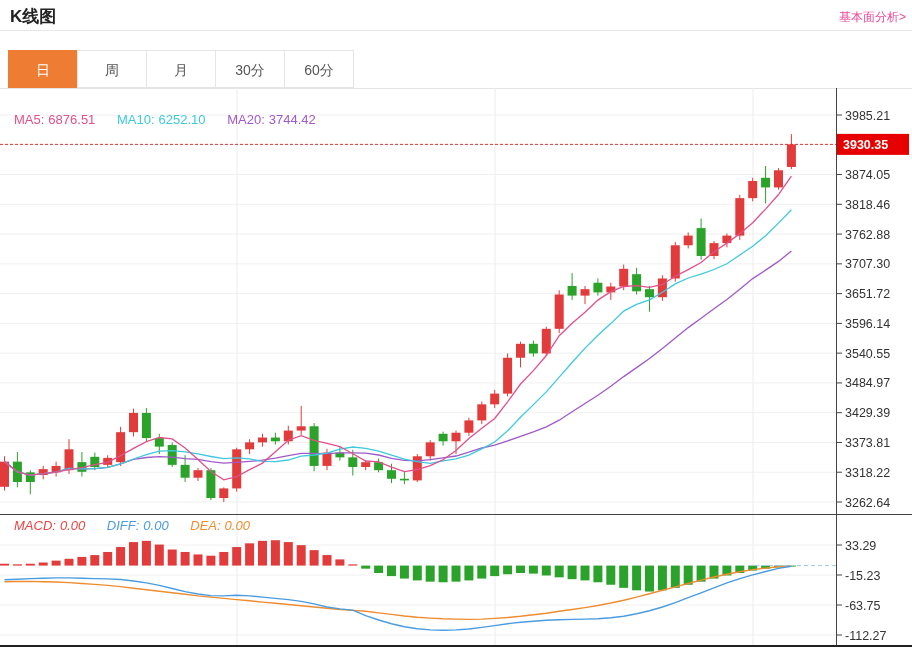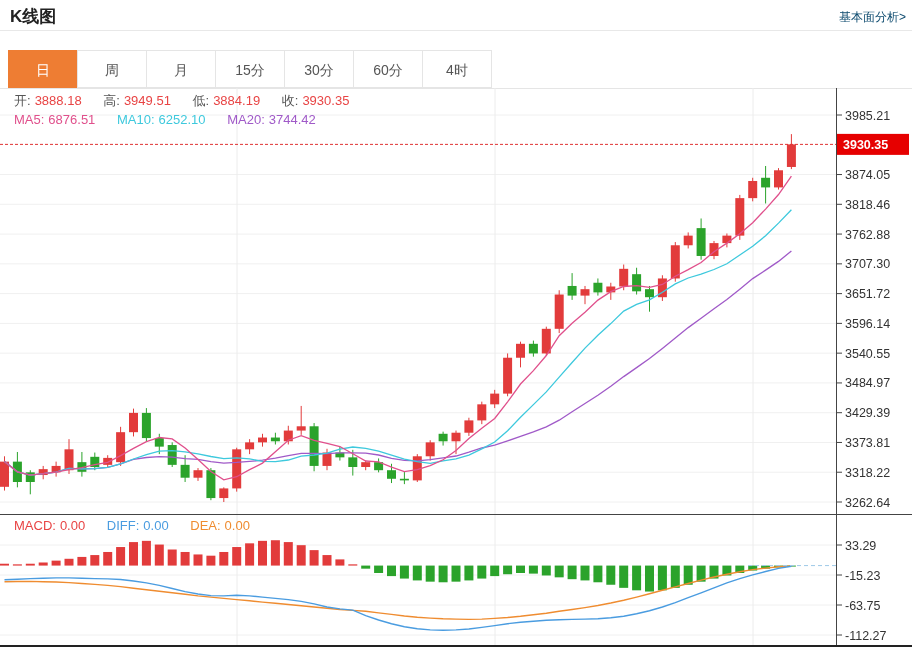--- a/index.html
+++ b/index.html
@@ -1,19 +1,19 @@
 <!DOCTYPE html>
 <html><head>
 <meta charset="utf-8">
 <style>
   html,body{margin:0;padding:0;background:#fff;}
   .widget{position:relative;width:912px;height:648px;background:#fff;overflow:hidden;
           font-family:"Liberation Sans","DejaVu Sans",sans-serif;}
   .title{position:absolute;left:10px;top:5px;font-size:17px;font-weight:bold;color:#222;}
-  .fund-link{position:absolute;right:6px;top:9px;font-size:12px;color:#0c4a6e;text-decoration:none;cursor:pointer;}
+  .fund-link{position:absolute;right:6px;top:9px;font-size:12px;color:#ec4899;text-decoration:none;cursor:pointer;}
   .hline{position:absolute;left:0;top:30px;width:912px;border-top:1px solid #e8e8e8;}
   .tabs{position:absolute;left:8px;top:50px;display:flex;}
   .tab{width:70px;height:38px;line-height:38px;text-align:center;font-size:14px;color:#555;
        background:#fff;border:1px solid #e5e5e5;margin-left:-1px;cursor:pointer;box-sizing:border-box;}
   .tab:first-child{margin-left:0;}
   .tab.active{background:#ee7d33;color:#fff;border-color:#ee7d33;}
   .tabline{position:absolute;left:0;top:88px;width:912px;border-top:1px solid #e5e5e5;}
   .inforow{position:absolute;left:14px;font-size:13px;white-space:nowrap;}
   .inforow span{margin-right:4px;}
   .lab{color:#555;}
@@ -32,24 +32,22 @@
 
 <div class="widget">
   <div class="title">K线图</div>
   <a class="fund-link">基本面分析&gt;</a>
   <div class="hline"></div>
 
   <nav class="tabs" id="tabbar">
       <div class="tab active">日</div>
       <div class="tab">周</div>
       <div class="tab">月</div>
-      <div class="tab">15分</div>
       <div class="tab">30分</div>
       <div class="tab">60分</div>
-      <div class="tab">4时</div>
     </nav>
   <div class="tabline"></div>
 
   <svg id="chart-svg" width="912" height="560" viewBox="0 88 912 560">
       <g>
         <line x1="0" y1="115" x2="836" y2="115" stroke="#f0f0f0"></line>
         <line x1="0" y1="174.53598959270371" x2="836" y2="174.53598959270371" stroke="#f0f0f0"></line>
         <line x1="0" y1="204.30934027153077" x2="836" y2="204.30934027153077" stroke="#f0f0f0"></line>
         <line x1="0" y1="234.07733506788264" x2="836" y2="234.07733506788264" stroke="#f0f0f0"></line>
         <line x1="0" y1="263.8453298642345" x2="836" y2="263.8453298642345" stroke="#f0f0f0"></line>
@@ -304,31 +302,25 @@
         <text x="845" y="609.5" font-size="12.5" fill="#333">-63.75</text>
         <line x1="836" y1="635" x2="842" y2="635" stroke="#444"></line>
         <text x="845" y="639.5" font-size="12.5" fill="#333">-112.27</text>
       </g>
       <g>
         <rect x="837" y="133.88237125814805" width="72" height="21" fill="#e60000"></rect>
         <text x="843" y="148.88237125814805" font-size="12.5" font-weight="bold" fill="#fff">3930.35</text>
       </g>
     </svg>
 
-  <div class="inforow" style="top:92px;">
-    <span class="lab">开:</span><span class="val-red">3888.18</span><span class="gap"></span>
-    <span class="lab">高:</span><span class="val-red">3949.51</span><span class="gap"></span>
-    <span class="lab">低:</span><span class="val-red">3884.19</span><span class="gap"></span>
-    <span class="lab">收:</span><span class="val-red">3930.35</span>
-  </div>
 
   <div class="inforow" style="top:112px;">
     <span class="ma5">MA5:</span><span class="ma5">6876.51</span><span class="gap"></span>
     <span class="ma10">MA10:</span><span class="ma10">6252.10</span><span class="gap"></span>
     <span class="ma20">MA20:</span><span class="ma20">3744.42</span>
   </div>
 
-  <div class="inforow" style="top:518px;">
+  <div class="inforow" style="top:518px;font-style:italic;">
     <span class="val-red">MACD:</span><span class="val-red">0.00</span><span class="gap"></span>
     <span class="diff">DIFF:</span><span class="diff">0.00</span><span class="gap"></span>
     <span class="dea">DEA:</span><span class="dea">0.00</span>
   </div>
 </div>
 
 </body></html>

